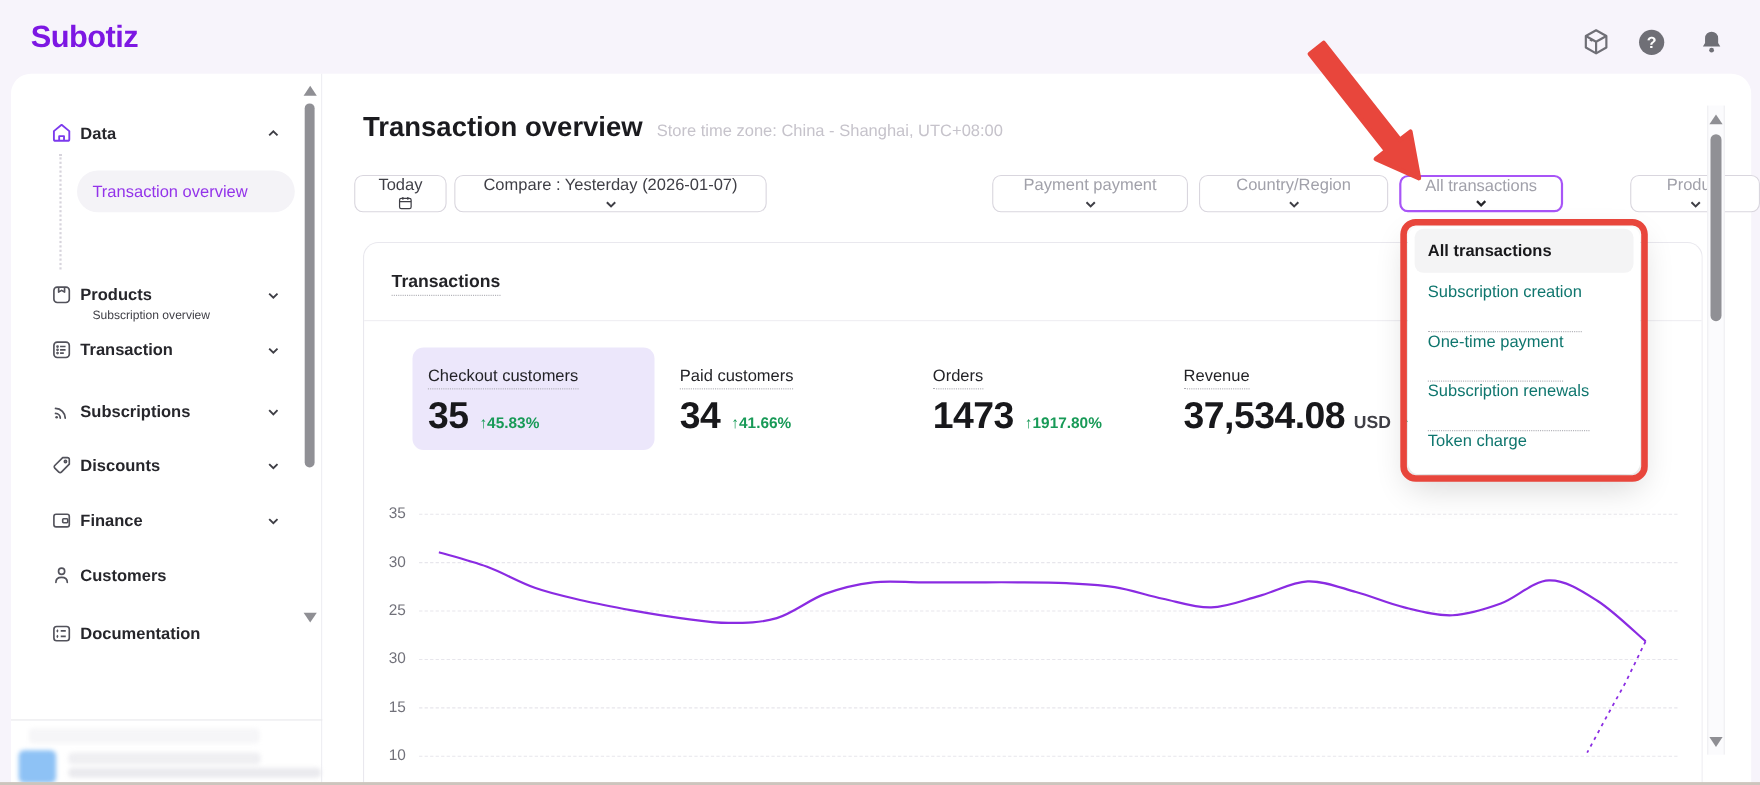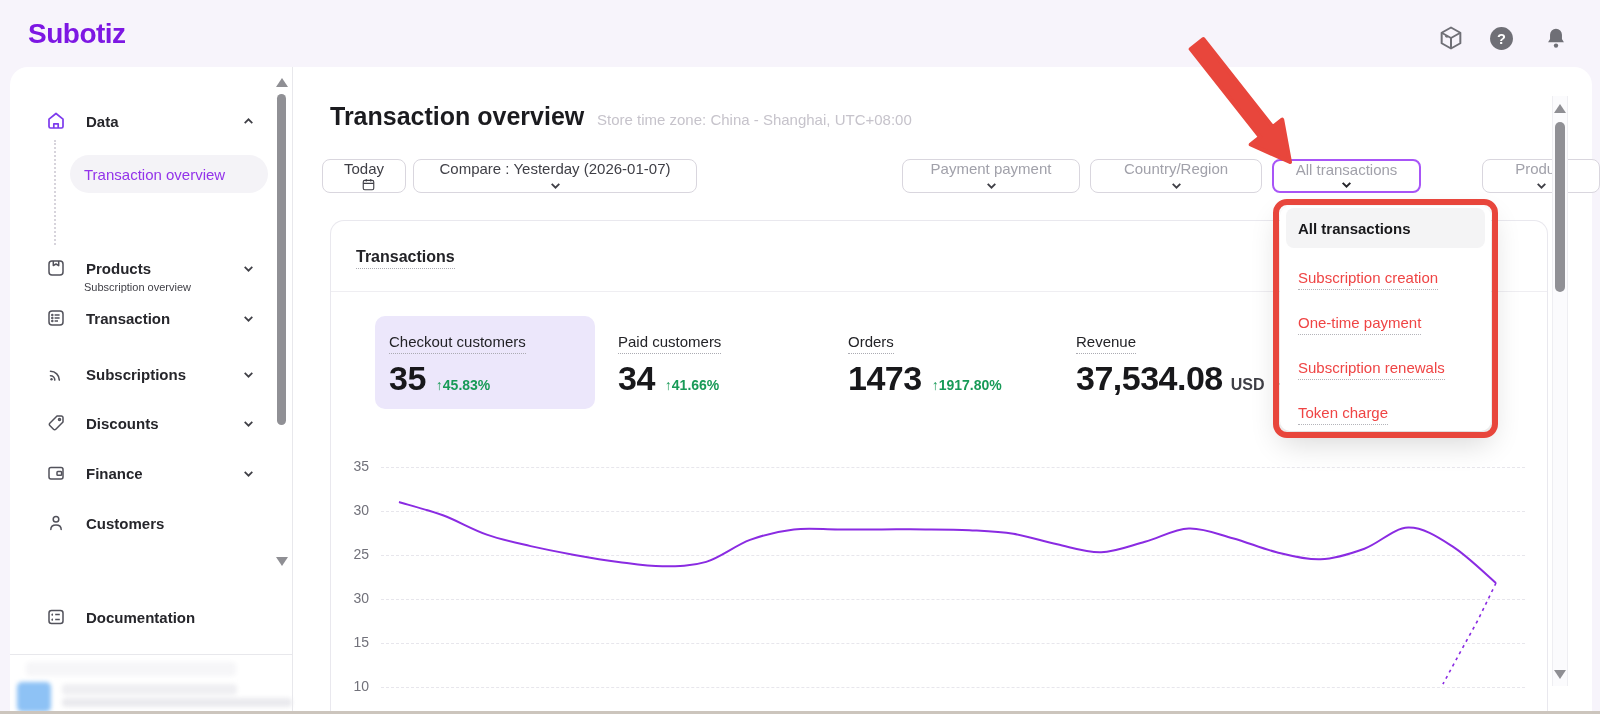--- a/index.html
+++ b/index.html
@@ -15,21 +15,21 @@
   
   #sidebar-panel { left:10px; top:67px; width:283px; height:647px; background:#fff;
     border-radius:18px 0 0 0; border-right:1px solid #e8e8ec; }
   #main-panel { left:293px; top:67px; width:1299px; height:647px; background:#fff;
     border-radius:0 18px 0 0; }
 
   
   #sidebar-scroll { left:10px; top:67px; width:283px; height:510px; overflow:hidden; z-index:2; }
   .srow { position:absolute; left:0; width:283px; height:40px; display:flex; align-items:center; cursor:pointer; }
   .srow .sicon { width:20px; height:20px; margin-left:36px; flex:0 0 20px; }
-  .srow .slabel { margin-left:20px; font-size:15px; font-weight:600; color:#26262b; }
+  .srow .slabel { margin-left:7px; font-size:15px; font-weight:600; color:#26262b; }
   .srow .chev { position:absolute; right:38px; width:13px; height:13px; }
   .subrow { position:absolute; left:74px; font-size:11px; color:#3f3f46; cursor:pointer; }
   #active-pill { left:60px; top:88px; width:198px; height:38px; background:#f4f3f7; border-radius:19px;
     display:flex; align-items:center; padding-left:14px; font-size:15px; color:#9333ea; cursor:pointer; }
   #tree-line { left:44px; top:73px; height:105px; border-left:2px dotted #d7d4dc; }
   #sidebar-divider { left:10px; top:654px; width:283px; border-top:1px solid #e8e8ec; z-index:3; }
 
   
   #blur-widget { left:12px; top:660px; width:270px; height:50px; z-index:3; filter:blur(2px); }
   #blur-widget .bw-blue { position:absolute; left:5px; top:22px; width:34px; height:30px; background:#8ec2f5; border-radius:5px; }
@@ -76,22 +76,22 @@
   .ytick { position:absolute; left:0; width:38px; text-align:right; font-size:14px; color:#71717a; }
 
   #chart-svg { left:0; top:0; z-index:2; pointer-events:none; }
 
   
   #dropdown { left:1280px; top:206px; width:211px; height:225px; background:#fff; border-radius:10px;
     box-shadow:0 12px 30px rgba(0,0,0,.16); z-index:5; }
   #dd-selected { position:absolute; left:6px; top:2px; width:199px; height:40px; background:#f4f4f5;
     border-radius:8px; display:flex; align-items:center; padding-left:12px;
     font-size:15px; font-weight:700; color:#18181b; cursor:pointer; }
-  .dd-item { position:absolute; left:18px; height:45px; display:flex; align-items:center;
-    font-size:15px; color:#ef4444; cursor:pointer; }
+  .dd-item { position:absolute; left:18px; height:45px; display:flex; 
+    font-size:15px; color:#0f766e; cursor:pointer; }
   .dd-item span { border-bottom:1.5px dotted #b4b4ba; padding-bottom:3px; }
 
   
   #anno-box { left:1273px; top:199px; width:225px; height:239px; border:6px solid #e8463c;
     border-radius:14px; z-index:6; pointer-events:none; }
   #anno-svg { left:0; top:0; z-index:7; pointer-events:none; }
 
   #bottom-strip { left:0; top:711px; width:1600px; height:3px; background:#ccc5bd; z-index:10; }
 
   svg.icon { display:block; }
@@ -208,21 +208,21 @@
   <div class="srow" style="top:436px">
     <svg class="sicon" viewBox="0 0 20 20" fill="none" stroke="#52525b" stroke-width="1.5" stroke-linecap="round">
       <circle cx="10" cy="6.3" r="2.8"></circle>
         <path d="M4.8 16.5c0-3 2.3-4.6 5.2-4.6s5.2 1.6 5.2 4.6"></path>
     </svg>
     <span class="slabel">Customers</span>
   </div>
 
 </div>
 
-<div class="srow abs" style="left:10px;top:597px;z-index:2">
+<div class="srow abs" style="left:10px;top:556px;z-index:2">
   <svg class="sicon" viewBox="0 0 20 20" fill="none" stroke="#52525b" stroke-width="1.5" stroke-linejoin="round">
     <rect x="3" y="3.5" width="14" height="13" rx="2.5"></rect>
       <path d="M9.2 7.5h4.6M9.2 12.5h4.6"></path>
       <path d="M6.8 6.8c-1 .5-1 1.2 0 1.6M6.8 11.8c-1 .5-1 1.2 0 1.6"></path>
   </svg>
   <span class="slabel">Documentation</span>
 </div>
 
 <div id="sidebar-divider" class="abs"></div>
 

